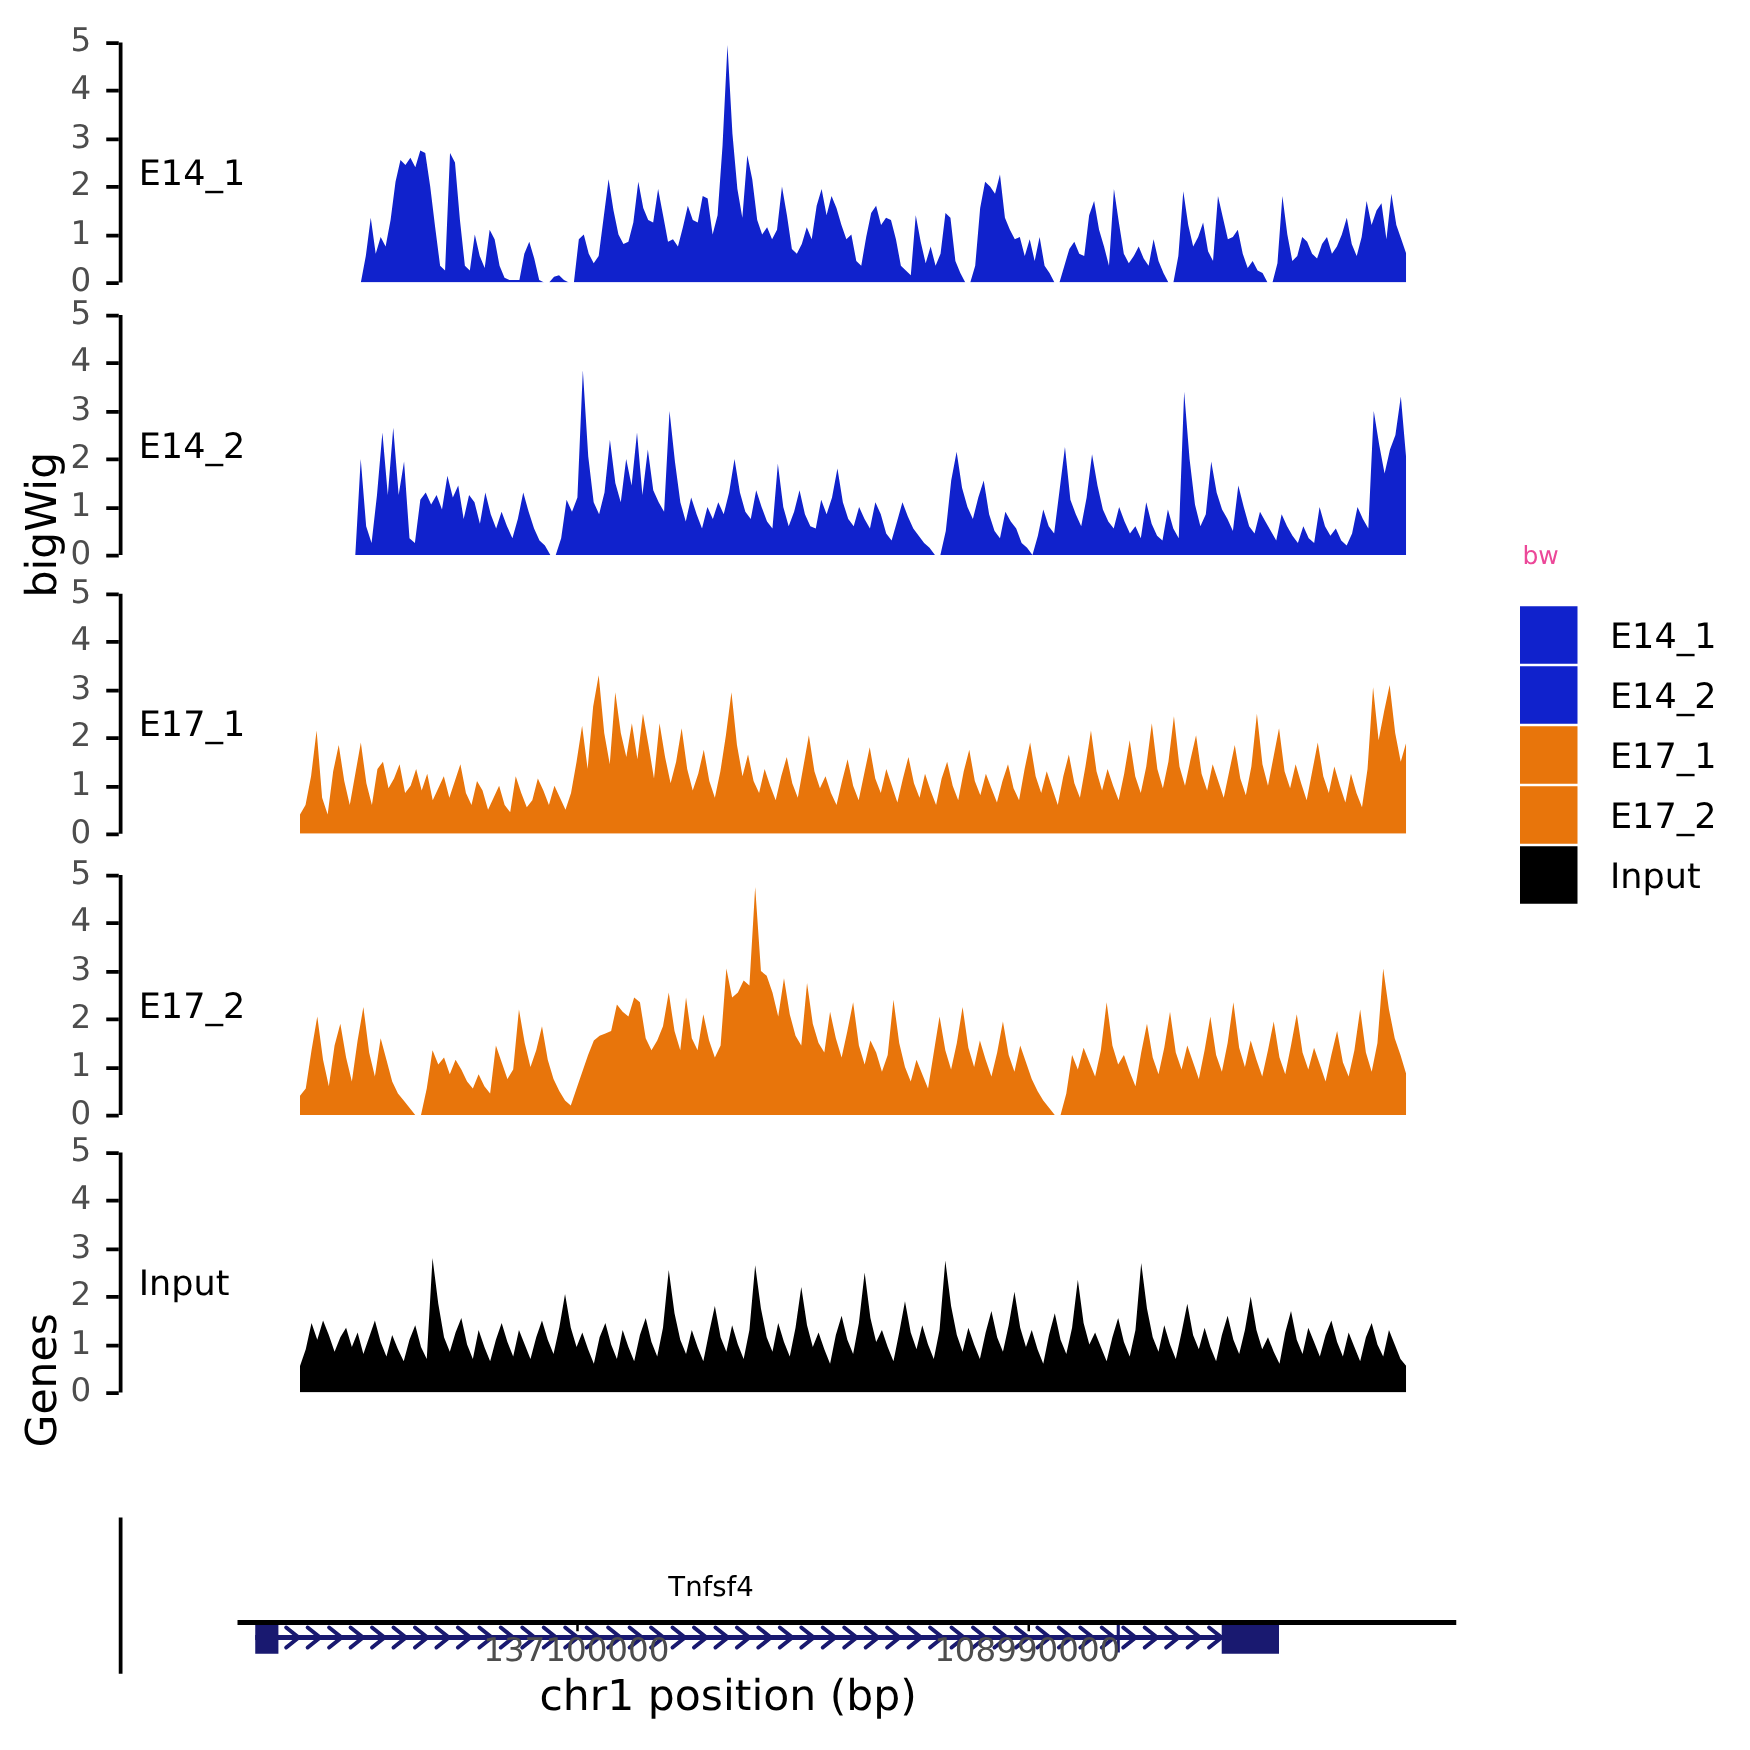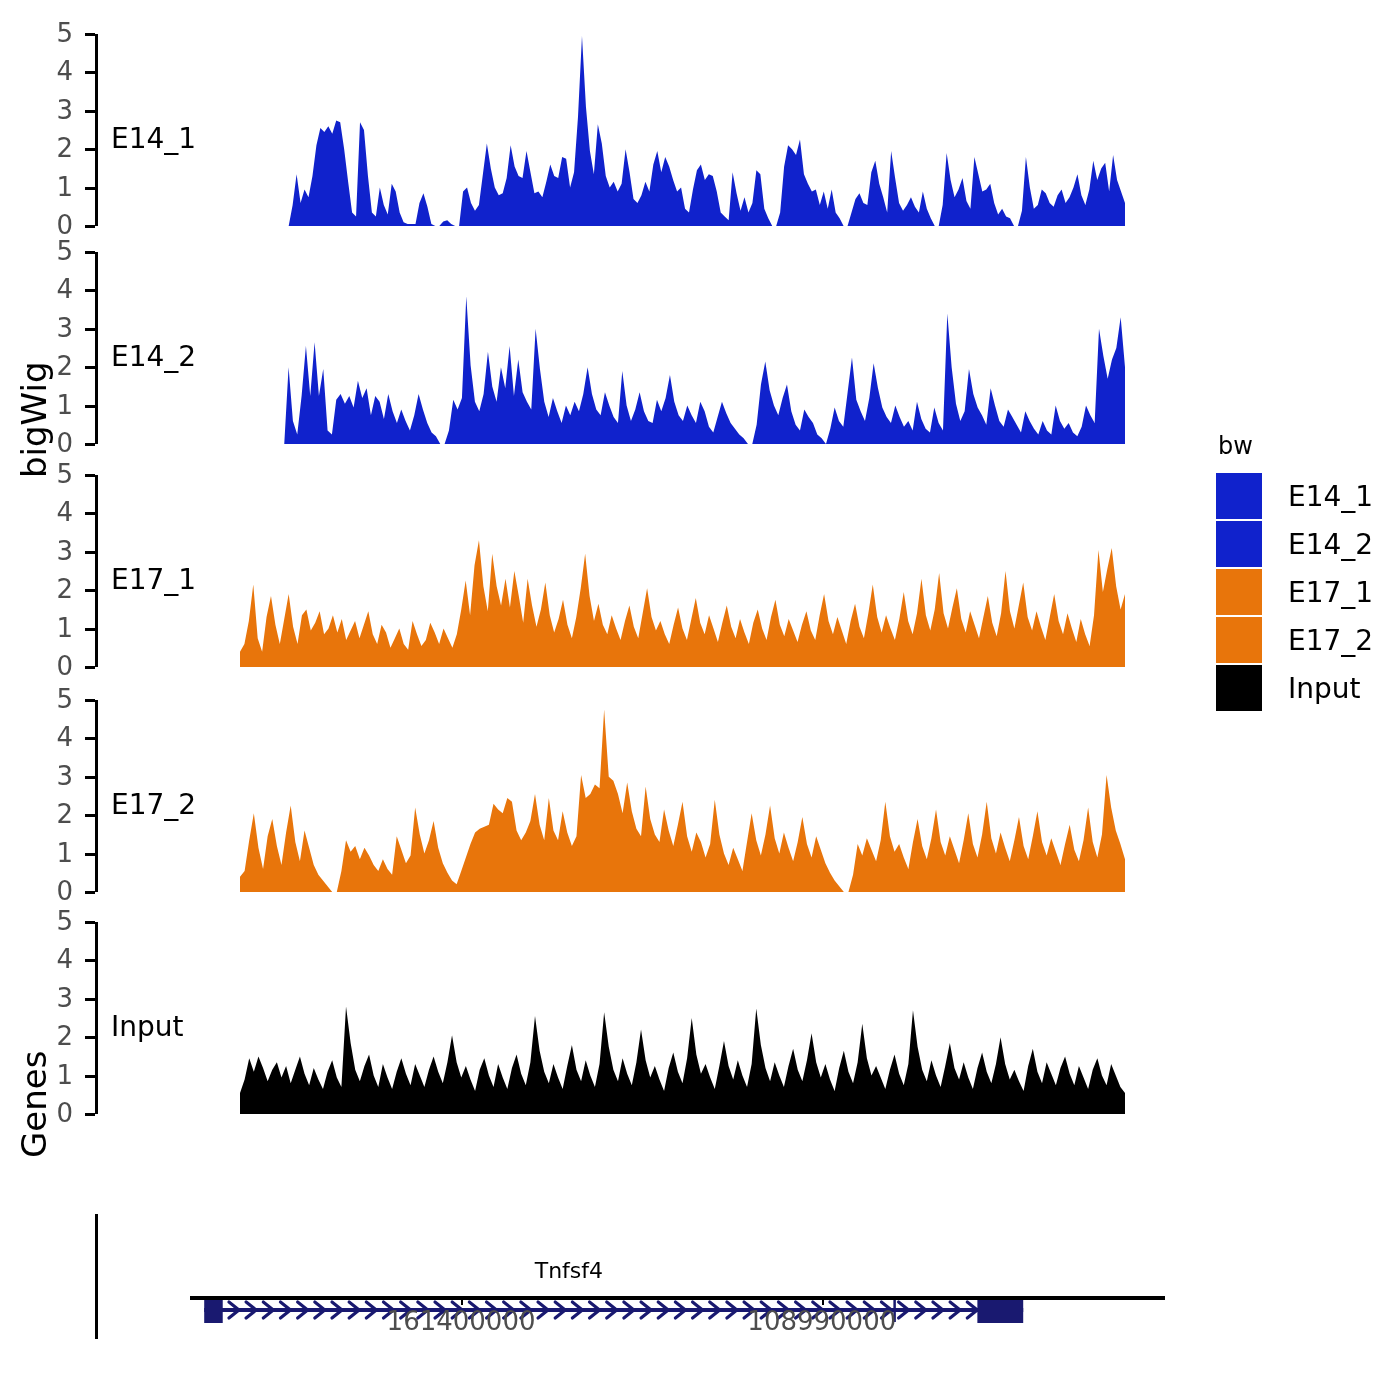--- a/index.html
+++ b/index.html
@@ -36,21 +36,21 @@
   .gene-track svg{display:block;}
 
   
   #xaxis{position:absolute;left:190px;top:1296px;width:975px;height:4px;background:#000;}
   .xtick{position:absolute;width:2px;height:9px;background:#000;top:1296px;}
   .xticklab{position:absolute;top:1306px;font-size:26px;color:#4d4d4d;
     transform:translateX(-50%);white-space:nowrap;}
 
   
   #legend{position:absolute;left:1216px;top:432px;}
-  .legend-title{font-size:24px;color:#000000;margin:0 0 12px 2px;}
+  .legend-title{font-size:20px;color:#ec4899;margin:0 0 28px 2px;}
   .legend-row{display:flex;align-items:center;height:48px;}
   .legend-key{width:46px;height:46px;flex:0 0 46px;}
   .legend-text{font-size:28px;color:#000;margin-left:26px;white-space:nowrap;}
 </style>
 </head>
 <body>
 
 <div id="root">
 
   <div class="ylab-bigwig">bigWig</div>
@@ -220,24 +220,25 @@
           <rect x="109.19999999999999" y="83" width="18.525000000000034" height="26" fill="#191970"></rect>
           <rect x="882.375" y="83" width="45.82499999999993" height="26" fill="#191970"></rect>
           <line x1="799.617" y1="84" x2="799.617" y2="108" stroke="#191970" stroke-width="2.5"></line>
         </svg>
       </div>
   </div>
 
   <div id="xaxis"></div>
   <div id="xticks">
       <div class="xtick" style="left: 461.05px;"></div>
-      <div class="xticklab" style="left: 461.05px;">161400000</div>
+      <div class="xticklab" style="left: 461.05px;">137100000</div>
       <div class="xtick" style="left: 821.8px;"></div>
       <div class="xticklab" style="left: 821.8px;">108990000</div>
     </div>
+  <div class="xlab">chr1 position (bp)</div>
 
   <div id="legend">
     <div class="legend-title">bw</div>
     <div id="legend-items">
         <div class="legend-row">
           <span class="legend-key" style="background: rgb(16, 34, 204);"></span>
           <span class="legend-text">E14_1</span>
         </div>
         <div class="legend-row">
           <span class="legend-key" style="background: rgb(16, 34, 204);"></span>

